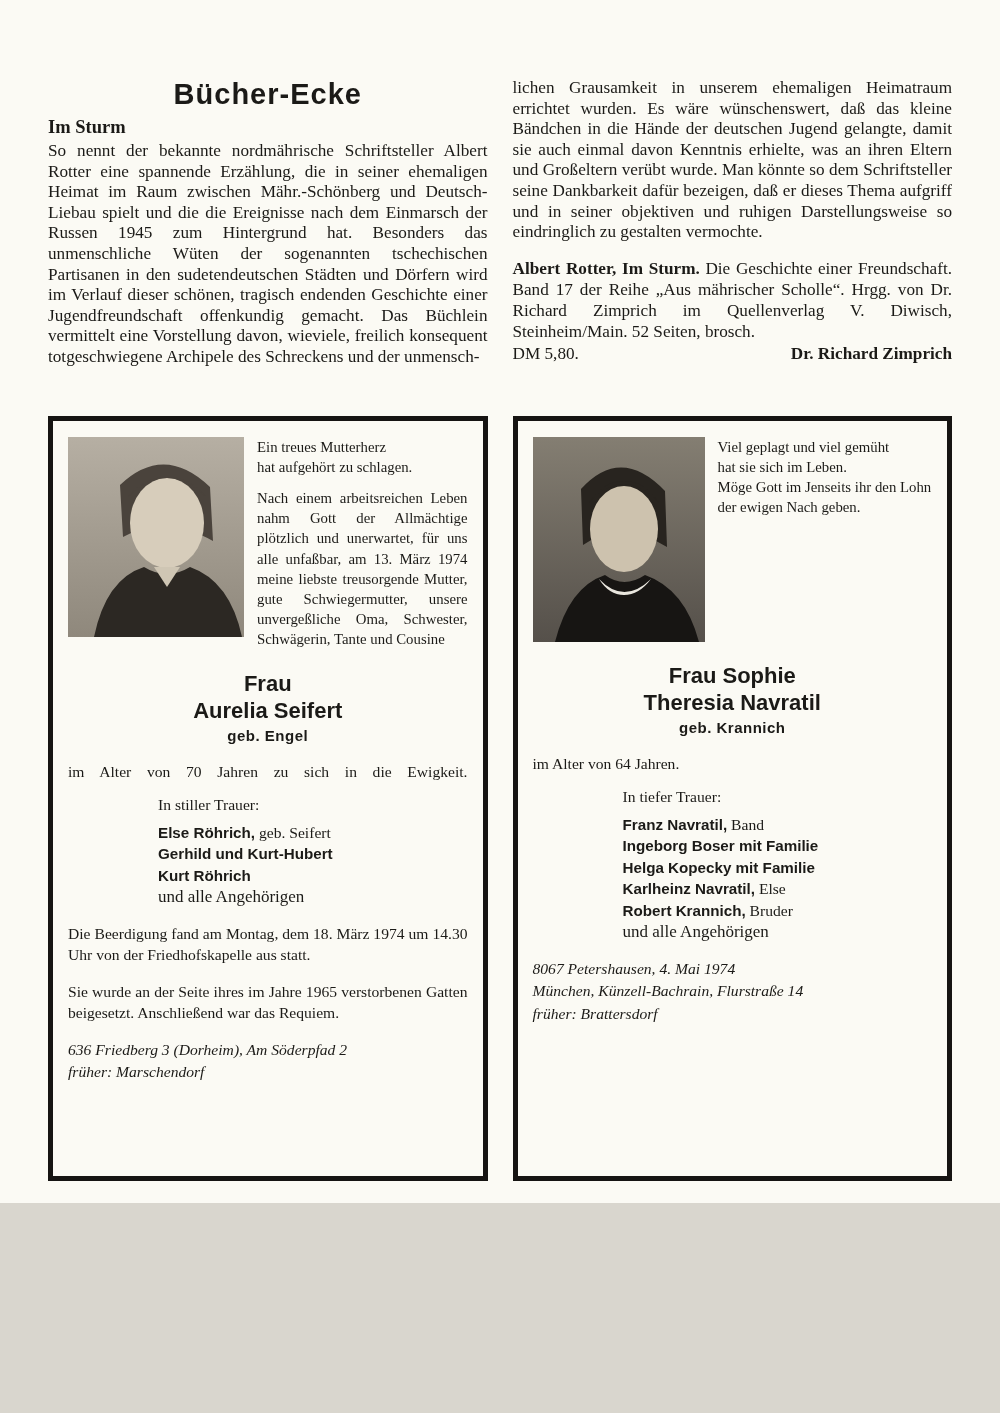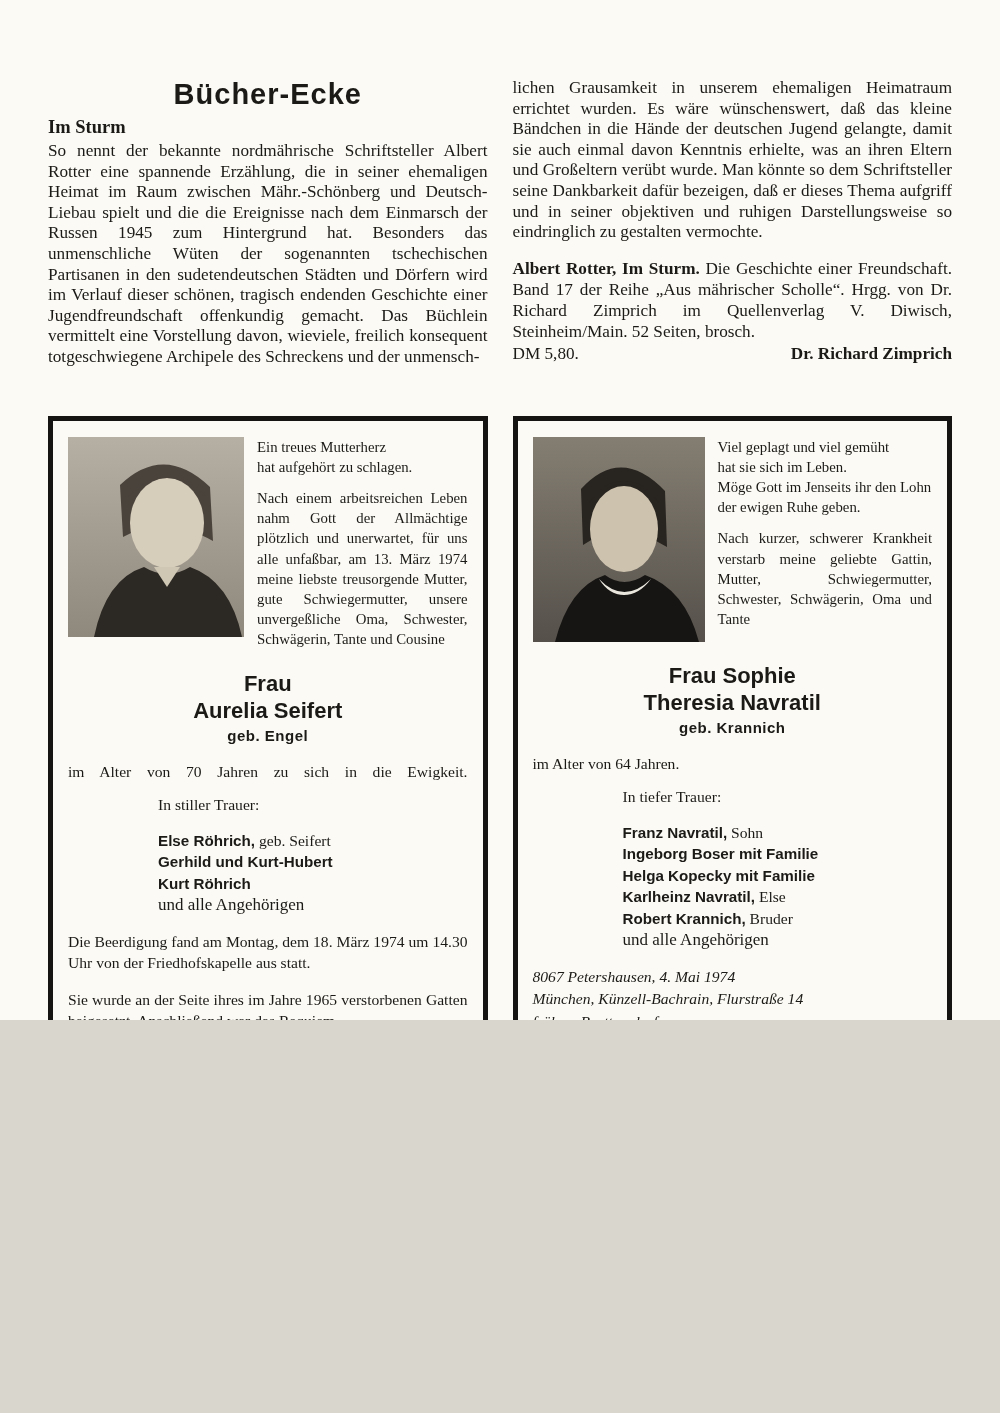--- a/index.html
+++ b/index.html
@@ -1,17 +1,17 @@
 <!DOCTYPE html>
 <html><head>
 <meta charset="utf-8">
 <style>
   html,body{margin:0;padding:0;background:#d9d6ce;}
   .page{
-    width:1000px;height:1020px;margin:0 auto;background:#fbfaf4;
+    width:1000px;height:1203px;margin:0 auto;background:#fbfaf4;
     color:#1b1a17;font-family:"Liberation Serif",serif;position:relative;overflow:hidden;
   }
   
   .article{display:flex;gap:25px;padding:78px 48px 0 48px;}
   .col{width:440px;}
   .art-title{
     font-family:"Liberation Sans",sans-serif;font-weight:bold;font-size:29px;
     text-align:center;letter-spacing:1px;margin:0 0 6px 0;
   }
   .art-sub{font-weight:bold;font-size:18.5px;margin:2px 0 3px 0;}
@@ -34,21 +34,21 @@
   .ep-par{text-align:justify;}
   .name-block{
     text-align:center;margin-top:20px;
     font-family:"Liberation Sans",sans-serif;font-weight:bold;
     font-size:22px;line-height:27px;
   }
   .maiden{font-size:15px;line-height:24px;font-weight:bold;letter-spacing:.5px;}
   .age-line{margin-top:15px;font-size:15.6px;}
   .age-just{text-align:justify;text-align-last:justify;}
   .grief{margin-left:90px;margin-top:15px;font-size:15.6px;}
-  .grief-title{margin-bottom:16px;font-family:Liberation Serif, serif;}
+  .grief-title{margin-bottom:8px;font-family:Liberation Serif, serif;}
   .mourner{font-family:"Liberation Sans",sans-serif;font-weight:bold;font-size:15.2px;line-height:21.5px;}
   .mourner .role{font-family:"Liberation Serif",serif;font-weight:normal;font-size:15.6px;}
   .mourner-suffix{font-family:"Liberation Serif",serif;font-weight:normal;font-size:17px;line-height:21.5px;}
   .obit-par{margin-top:15px;font-size:15.6px;line-height:21.5px;text-align:justify;}
   .obit-address{margin-top:15px;font-size:15.6px;line-height:22.5px;font-style:italic;}
   .page-num{position:absolute;right:56px;top:1294px;font-size:14px;font-weight:bold;}
 </style>
 </head>
 <body>
 
@@ -134,34 +134,33 @@
             <ellipse cx="91" cy="92" rx="34" ry="43" fill="#cdc2ae"></ellipse>
             <path d="M56 66 Q91 28 126 66 Q112 44 91 44 Q70 44 56 66 Z" fill="#28241f"></path>
             <path d="M22 205 Q36 150 72 138 Q91 152 112 138 Q152 152 166 205 Z" fill="#171513"></path>
             <path d="M66 142 Q91 168 118 142 Q106 158 91 158 Q76 158 66 142 Z" fill="#e9e6de"></path>
           </svg>
         </div>
         <div class="epitaph">
           <div class="verse">
             <div>Viel geplagt und viel gemüht</div>
             <div>hat sie sich im Leben.</div>
-            <div>Möge Gott im Jenseits ihr den Lohn der ewigen Ruhe geben.</div>
+            <div>Möge Gott im Jenseits ihr den Lohn der ewigen Nach geben.</div>
           </div>
-          <div class="ep-par">Nach kurzer, schwerer Krankheit verstarb meine geliebte Gattin, Mutter, Schwiegermutter, Schwester, Schwägerin, Oma und Tante</div>
         </div>
       </div>
       <div class="name-block">
         <div>Frau Sophie</div>
         <div>Theresia Navratil</div>
         <div class="maiden">geb. Krannich</div>
       </div>
       <div class="age-line">im Alter von 64 Jahren.</div>
       <div class="grief">
         <div class="grief-title">In tiefer Trauer:</div>
-        <div class="mourner"><span>Franz Navratil,</span><span class="role"> Sohn</span></div>
+        <div class="mourner"><span>Franz Navratil,</span><span class="role"> Band</span></div>
         <div class="mourner"><span>Ingeborg Boser mit Familie</span><span class="role"></span></div>
         <div class="mourner"><span>Helga Kopecky mit Familie</span><span class="role"></span></div>
         <div class="mourner"><span>Karlheinz Navratil,</span><span class="role"> Else</span></div>
         <div class="mourner"><span>Robert Krannich,</span><span class="role"> Bruder</span></div>
         <div class="mourner-suffix">und alle Angehörigen</div>
       </div>
       <div class="obit-address">
         <div>8067 Petershausen, 4. Mai 1974</div>
         <div>München, Künzell-Bachrain, Flurstraße 14</div>
         <div>früher: Brattersdorf</div>

